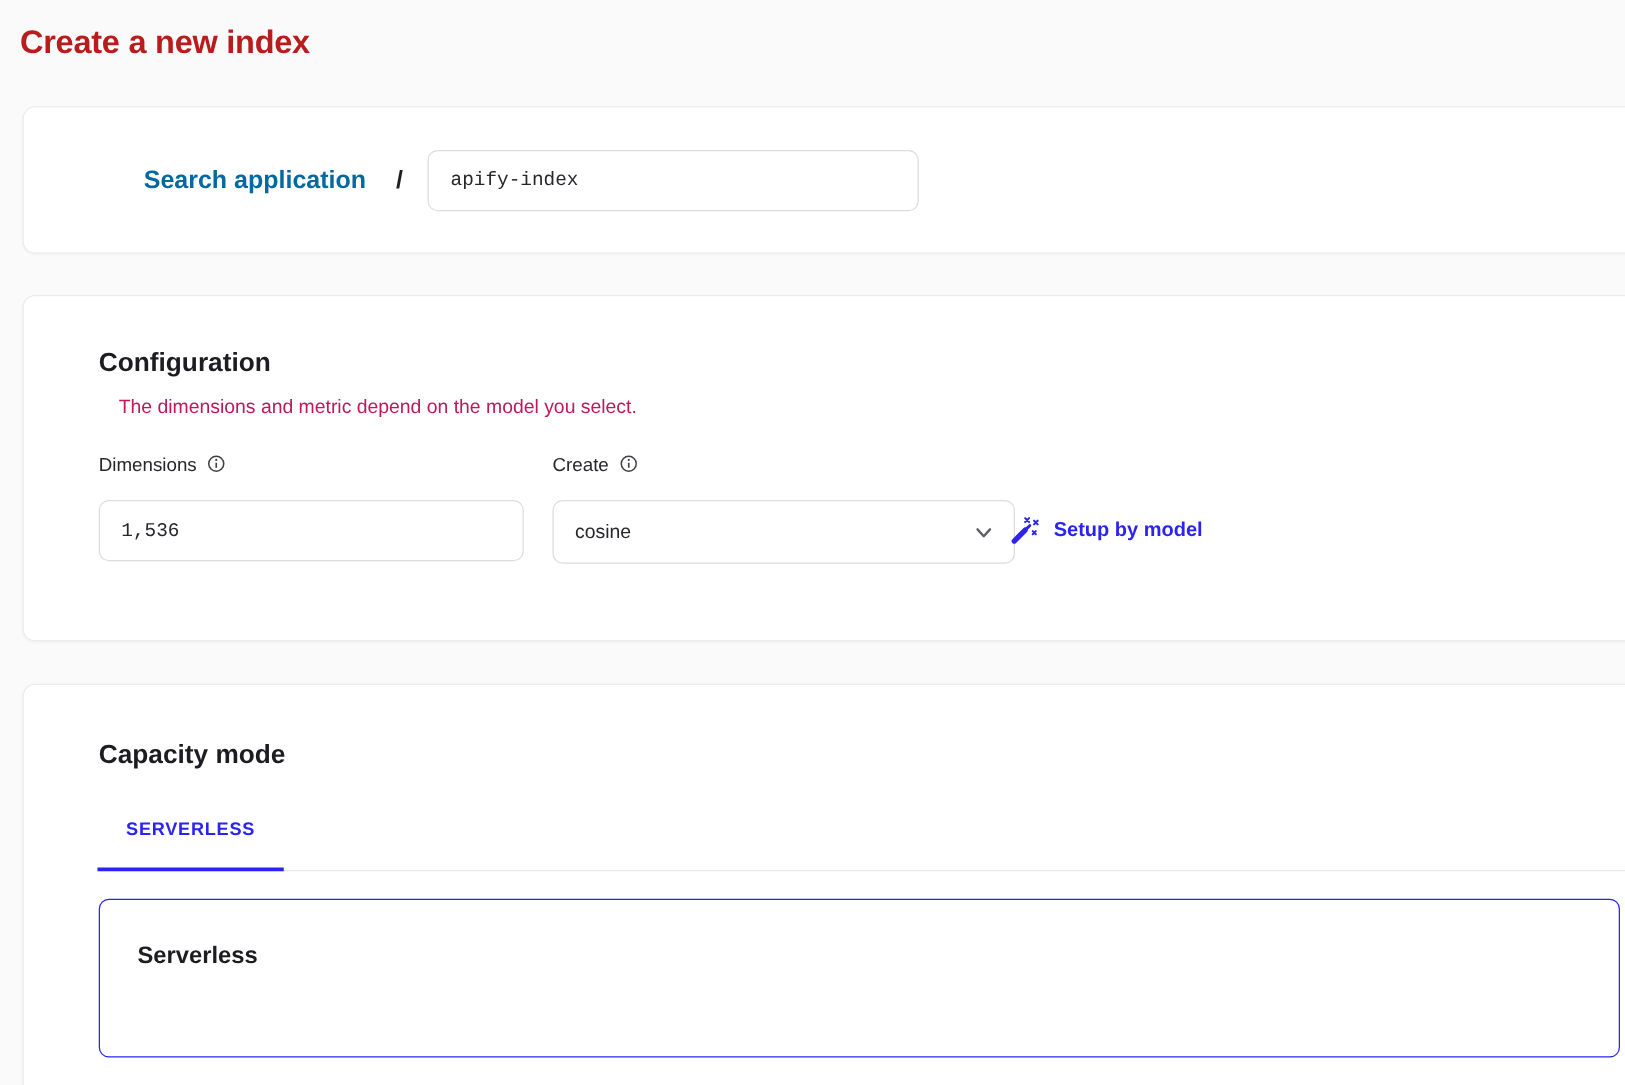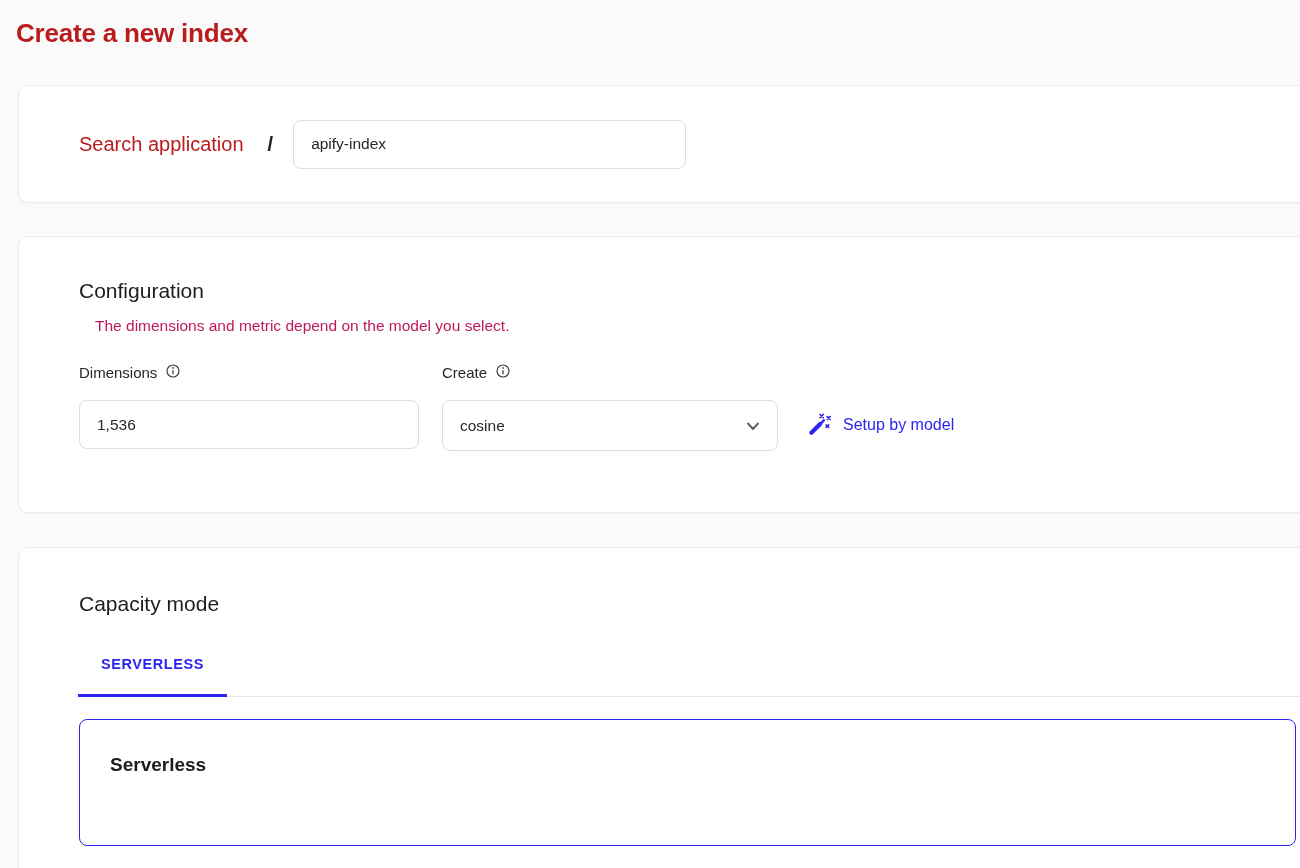--- a/index.html
+++ b/index.html
@@ -26,47 +26,48 @@
     border: 1px solid #ebebee;
     border-radius: 10px;
     box-shadow: 0 1px 2px rgba(20,20,40,0.03);
   }
   .card-name   { top: 85px;  height: 118px; display: flex; align-items: center; padding-left: 60px; }
   .card-config { top: 236px; height: 277px; }
   .card-capacity { top: 547px; height: 345px; }
 
   .row-label {
     font-size: 20px;
-    font-weight: 400;
-    color: #b91c1c;
+    font-weight: 700;
+    color: #0369a1;
+    margin-left: 36px;
   }
   .slash {
     font-size: 20px;
     font-weight: 700;
     color: #1c1c21;
     margin: 0 20px 0 24px;
   }
   .text-input {
     height: 49px;
     border: 1px solid #dcdce1;
     border-radius: 8px;
     background: #fff;
-    font-family: Liberation Sans, sans-serif;
+    font-family: Liberation Mono, monospace;
     font-size: 15.5px;
     color: #26262b;
     padding: 0 17px;
     outline: none;
   }
   .name-input { width: 393px; }
 
   .section-title {
     position: absolute;
     left: 60px;
     font-size: 21px;
-    font-weight: 400;
+    font-weight: 700;
     color: #1c1c21;
     text-align: center;
   }
   .section-subtitle {
     position: absolute;
     left: 76px;
     font-size: 15.5px;
     color: #be185d;
   }
   .field-label {
@@ -76,41 +77,41 @@
     gap: 9px;
     font-size: 15px;
     font-weight: 500;
     color: #26262b;
   }
   .info-icon { display: inline-flex; margin-top: -4px; }
   .dims-input { position: absolute; left: 60px; top: 163px; width: 340px; }
   .metric-select {
     position: absolute;
     left: 423px; top: 163px;
-    width: 336px; height: 51px;
+    width: 370px; height: 51px;
     border: 1px solid #dcdce1;
     border-radius: 8px;
     background: #fff;
     display: flex;
     align-items: center;
     justify-content: space-between;
     padding: 0 15px 0 17px;
     font-size: 15.5px;
     color: #26262b;
     cursor: pointer;
   }
   .setup-link {
     position: absolute;
     left: 788px; top: 175px;
     display: flex;
     align-items: center;
     gap: 11px;
     color: var(--accent, #2b24ef);
     font-size: 16px;
-    font-weight: 400;
+    font-weight: 700;
     cursor: pointer;
     text-decoration: none;
   }
   .tabs {
     position: absolute;
     left: 59px; right: 0;
     top: 96px; height: 53px;
     border-bottom: 1px solid #e7e7ea;
     display: flex;
     align-items: flex-start;

